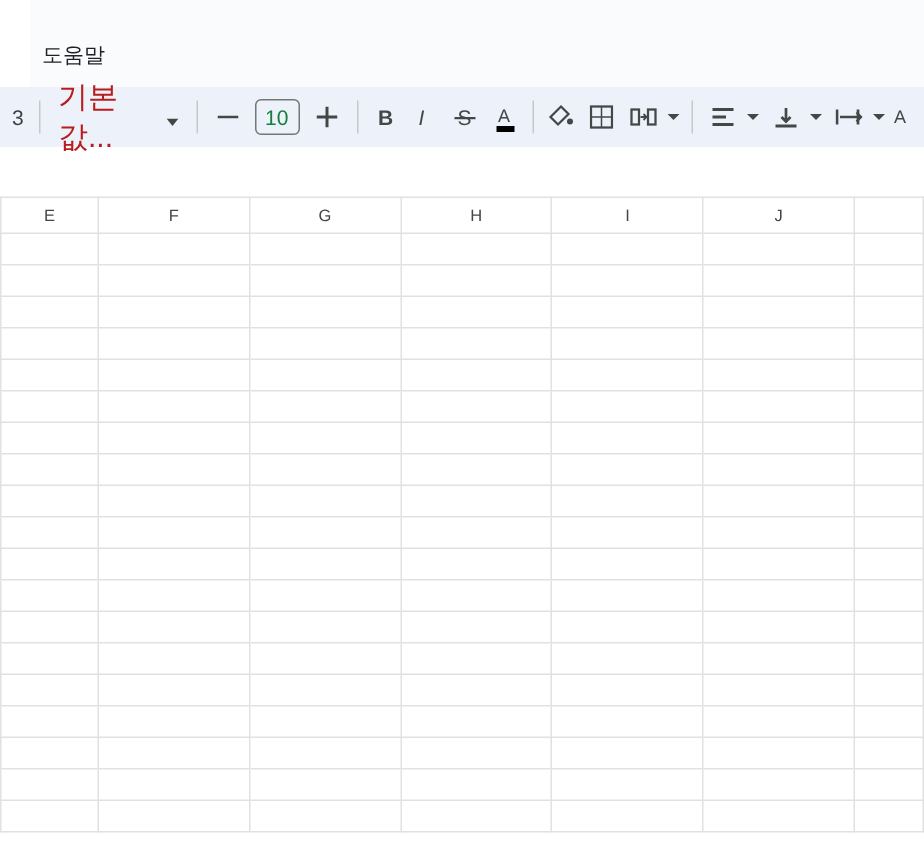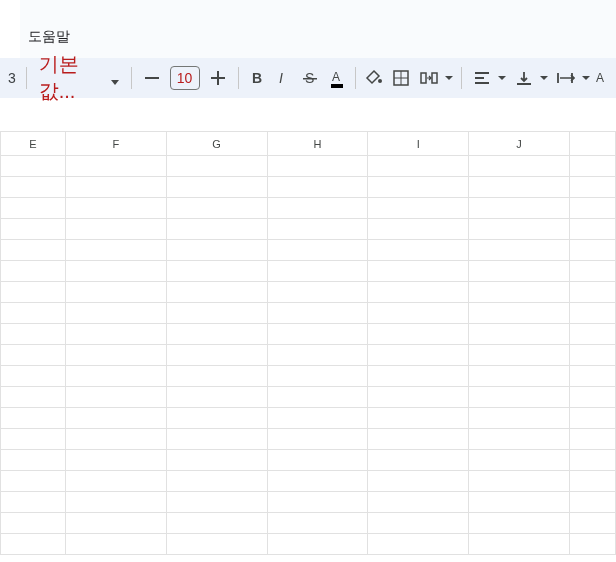--- a/index.html
+++ b/index.html
@@ -64,21 +64,21 @@
     align-items: center;
     gap: 4px;
   }
   .fs-input {
     width: 30px;
     height: 24px;
     border: 1px solid #747775;
     border-radius: 4px;
     text-align: center;
     font-size: 14px;
-    color: #b91c1c;
+    color: #15803d;
     display: flex;
     align-items: center;
     justify-content: center;
   }
   .underline-A { position: relative; }
   .underline-A .bar {
     position: absolute;
     bottom: 4px;
     left: 6px;
     right: 6px;

